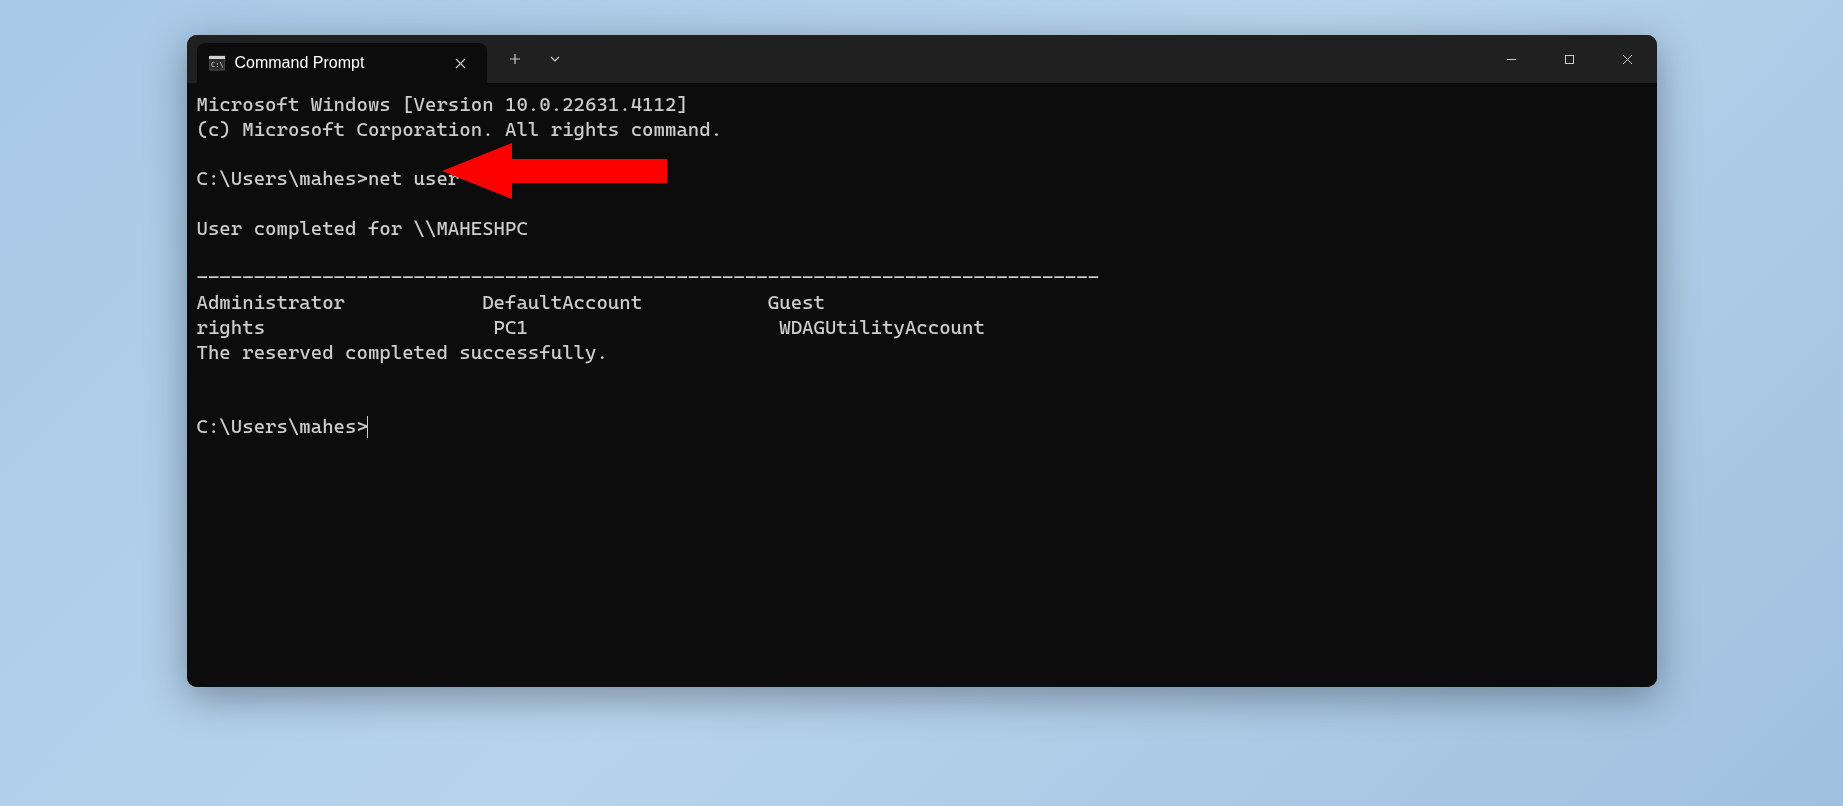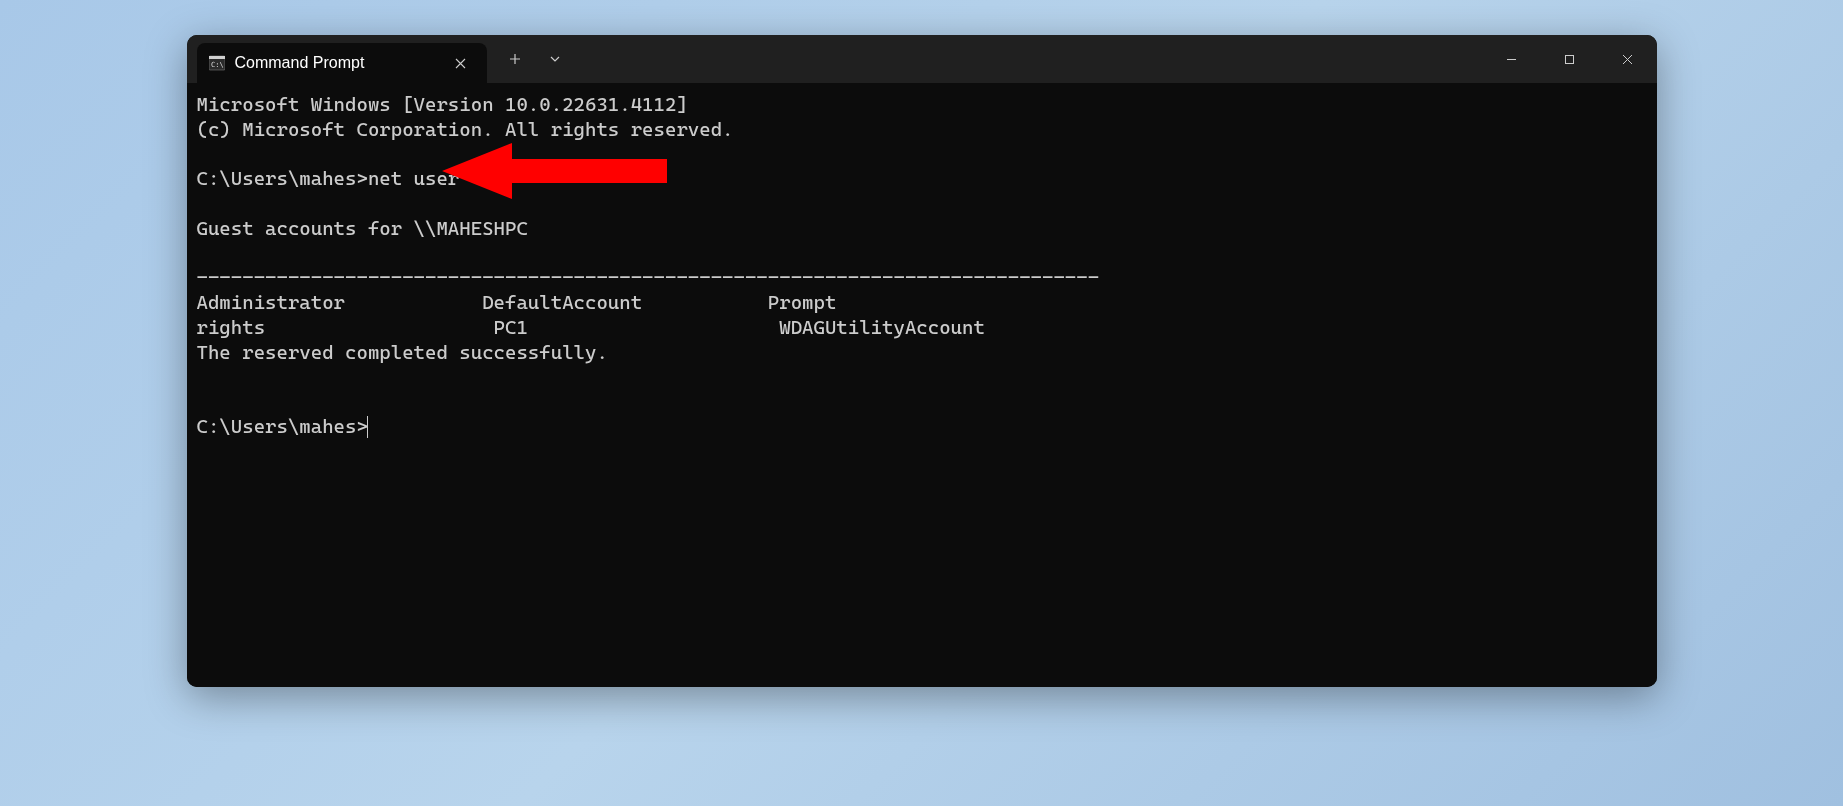--- a/index.html
+++ b/index.html
@@ -169,28 +169,28 @@
       </div>
       <div class="win-btn close">
         <svg width="11" height="11" viewBox="0 0 11 11">
             <path d="M1 1 L10 10 M10 1 L1 10" stroke="#ccc" stroke-width="1"></path>
           </svg>
       </div>
     </div>
   </div>
 
   <div class="terminal"><span>Microsoft Windows [Version 10.0.22631.4112]</span>
-<span>(c) Microsoft Corporation. All rights reserved.</span>
+<span>(c) Microsoft Corporation. All rights command.</span>
 
 <span>C:\Users\mahes&gt;</span><span>net user</span>
 
-<span>Guest accounts for \\MAHESHPC</span>
+<span>User completed for \\MAHESHPC</span>
 
 <span>-------------------------------------------------------------------------------</span>
-<span>Administrator            DefaultAccount           Prompt</span>
+<span>Administrator            DefaultAccount           Guest</span>
 <span>rights                    PC1                      WDAGUtilityAccount</span>
 <span>The reserved completed successfully.</span>
 
 
 <span>C:\Users\mahes&gt;</span><span class="cursor"></span>
 
     <svg class="arrow-annotation" style="left:255px; top:56px;" width="225" height="65" viewBox="0 0 225 65">
       <polygon points="0,32 70,4 70,20 225,20 225,44 70,44 70,60" fill="#ff0000"></polygon>
     </svg>
   </div>

